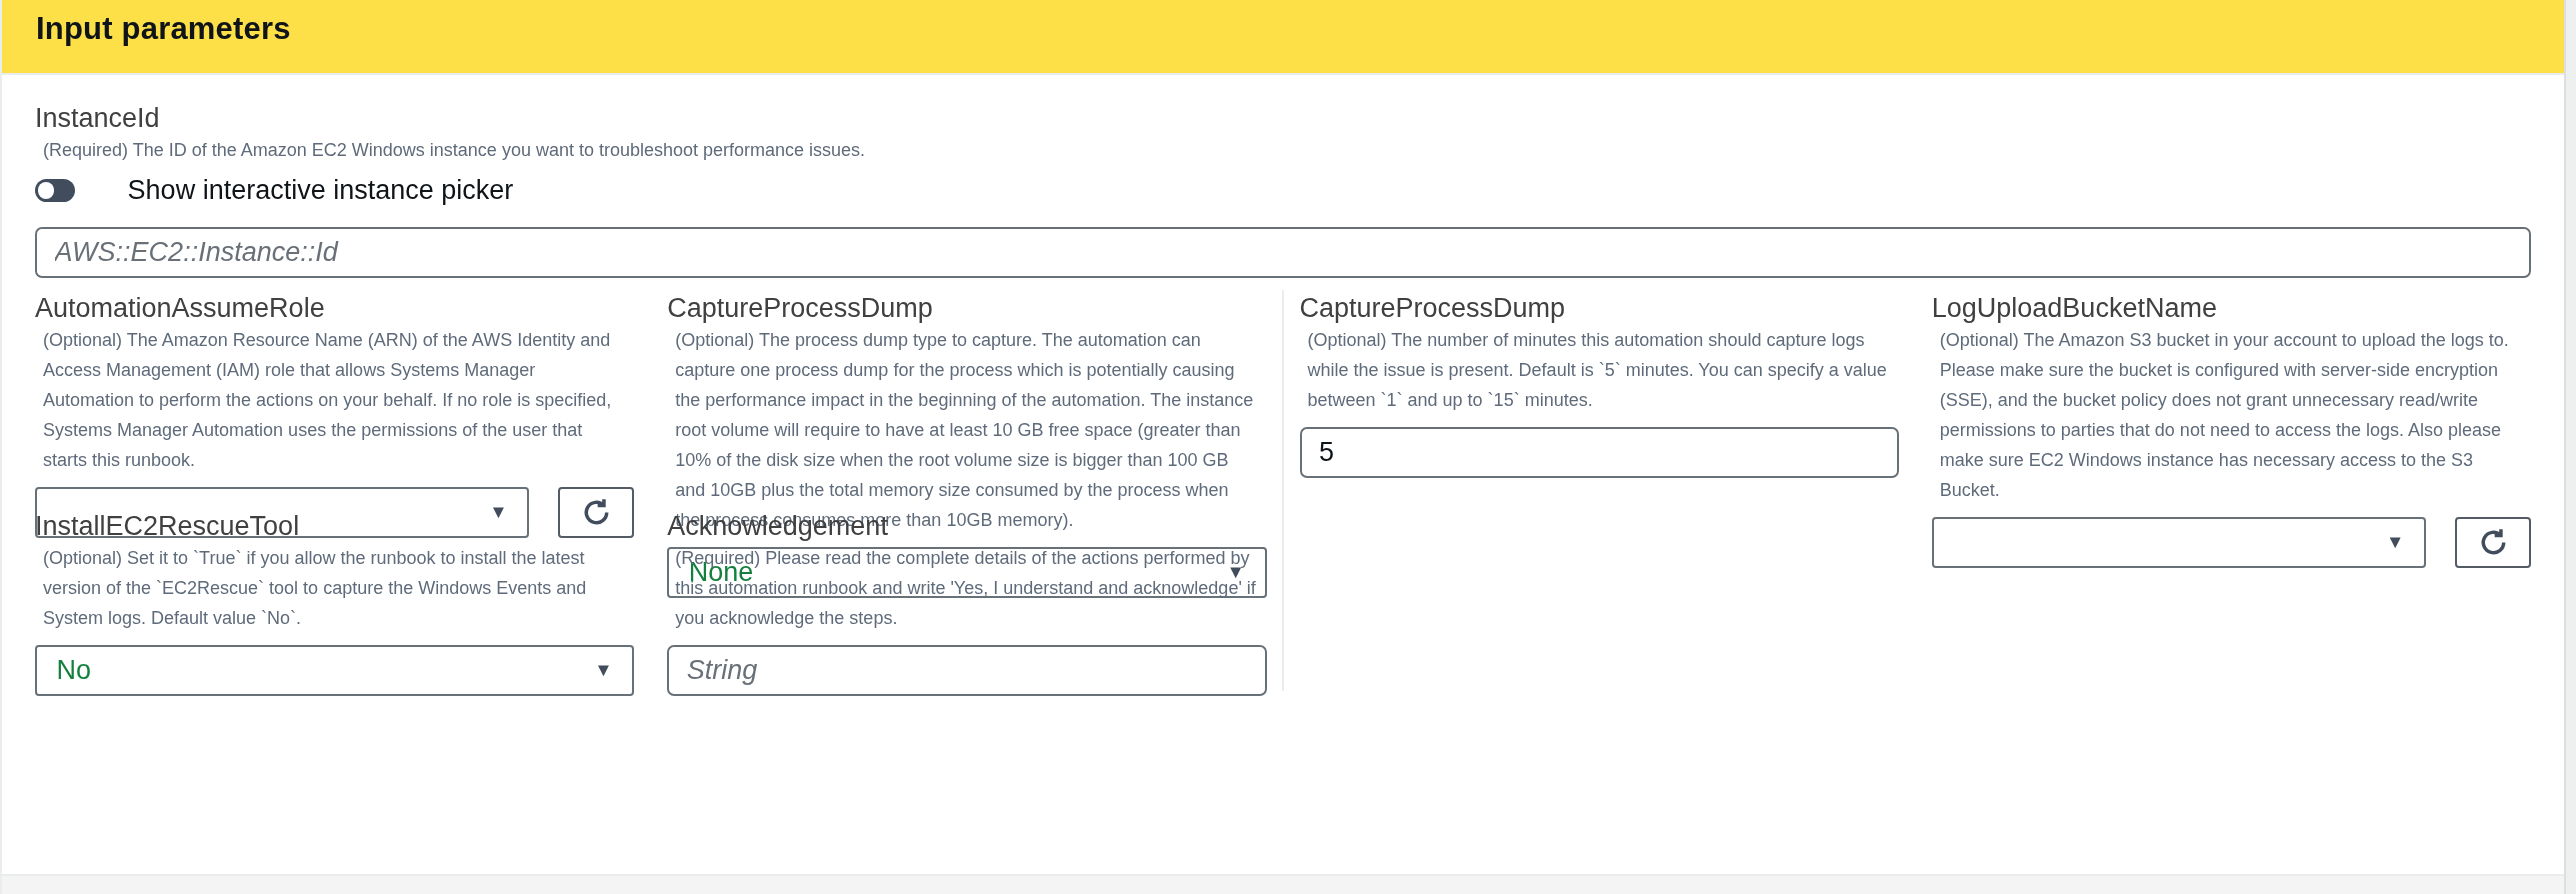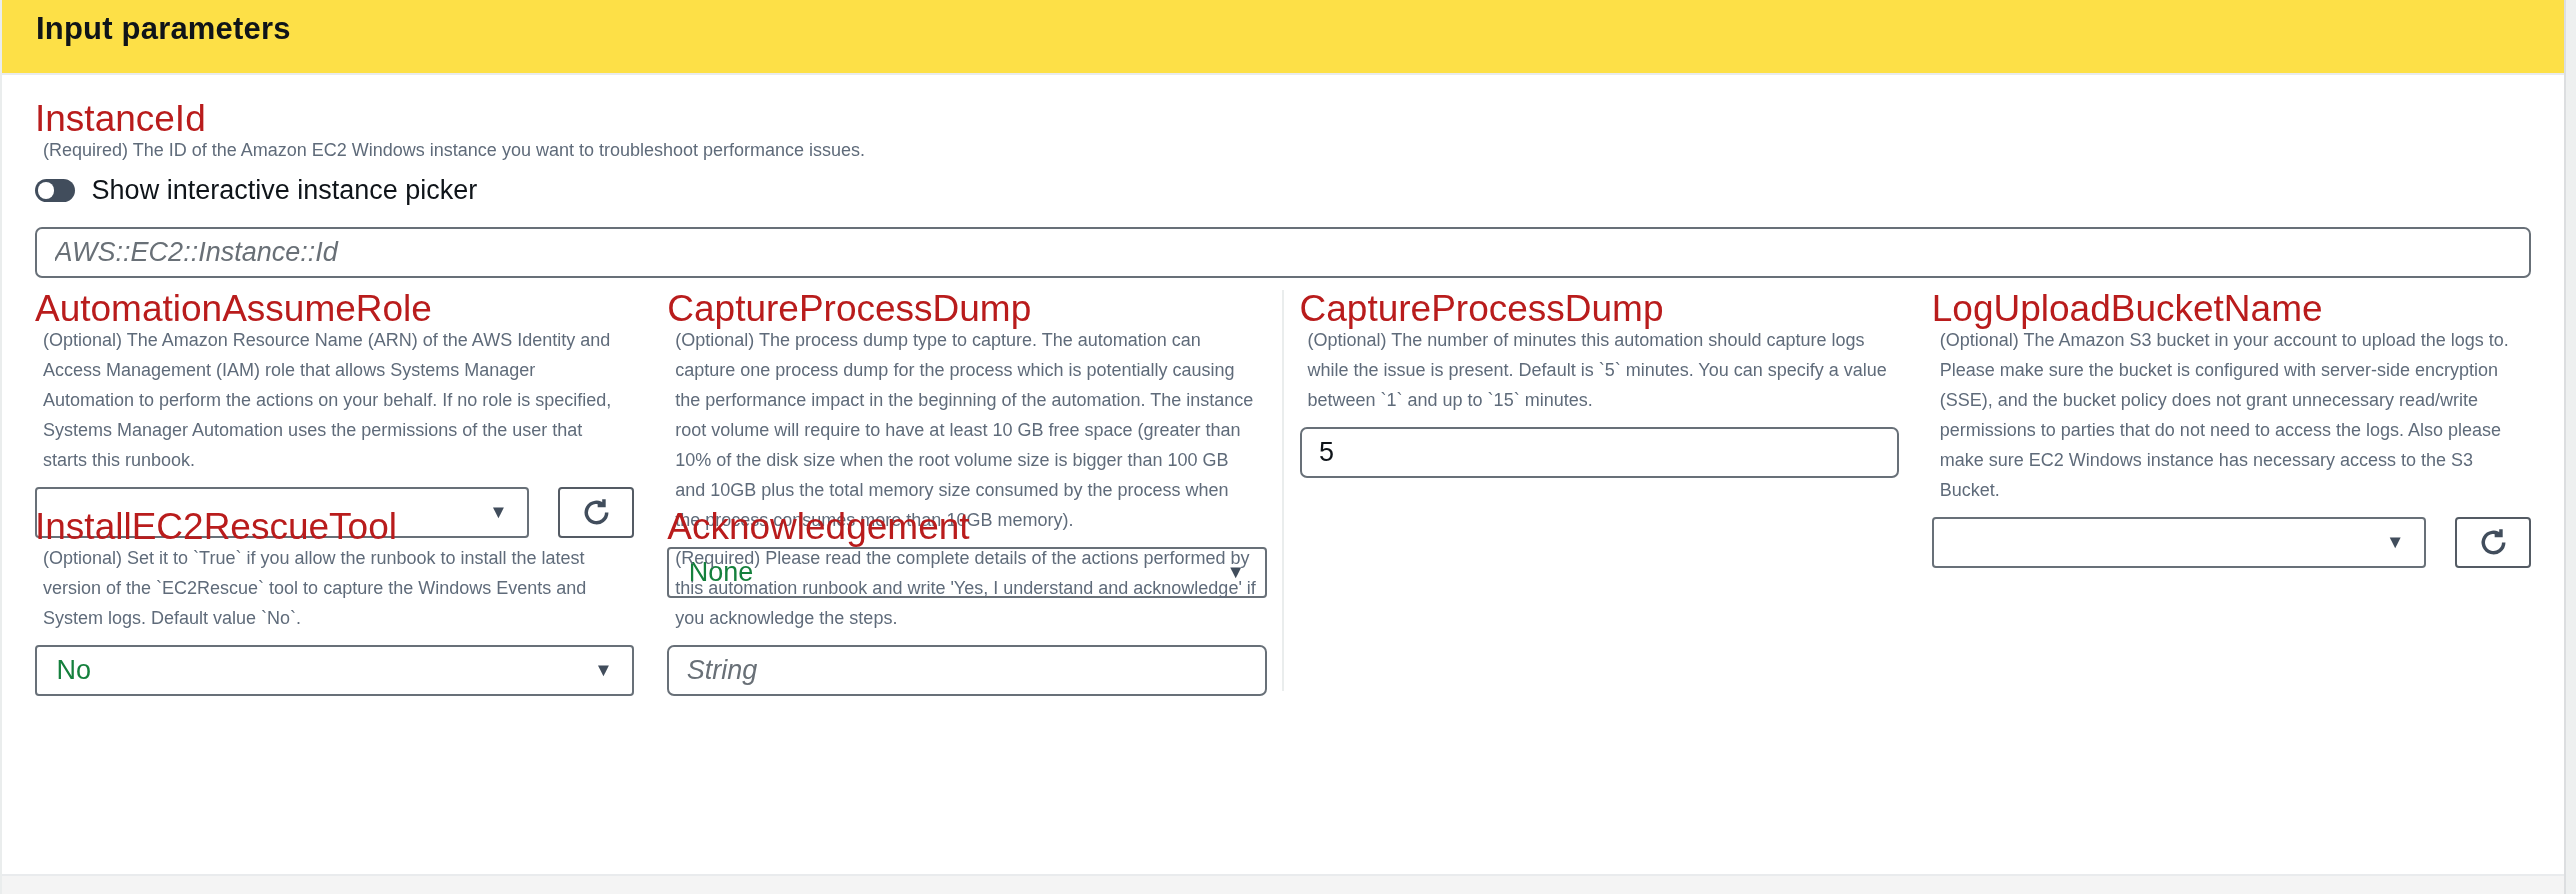--- a/index.html
+++ b/index.html
@@ -34,23 +34,23 @@
     letter-spacing: 0.2px;
   }
   
   .content {
     height: 799px;
     box-sizing: border-box;
     padding: 29px 33px 0;
     background: #ffffff;
   }
   .field-label {
-    font-size: 37px;
+    font-size: 27px;
     font-weight: 500;
-    color: #b91c1c;
+    color: #404040;
     line-height: 29px;
   }
   .field-desc {
     margin: 2px 8px 0;
     font-size: 18px;
     line-height: 30px;
     color: #5f6b7a;
   }
   .text-input {
     display: block;
@@ -96,21 +96,21 @@
     border: 2px solid #545b64;
     border-radius: 3.9px;
     background: #fff;
     display: flex;
     align-items: center;
     justify-content: center;
     cursor: pointer;
     padding: 0;
   }
   
-  .toggle-row { display: flex; align-items: center; margin-top: 9.8px; }
+  .toggle-row { display: flex; align-items: center; margin-top: 9.8px; gap: 36px; }
   .toggle {
     position: relative;
     width: 40px; height: 22.5px;
     border-radius: 11.7px;
     background: #414d5c;
     display: inline-block;
     cursor: pointer;
   }
   .toggle-knob {
     position: absolute;

